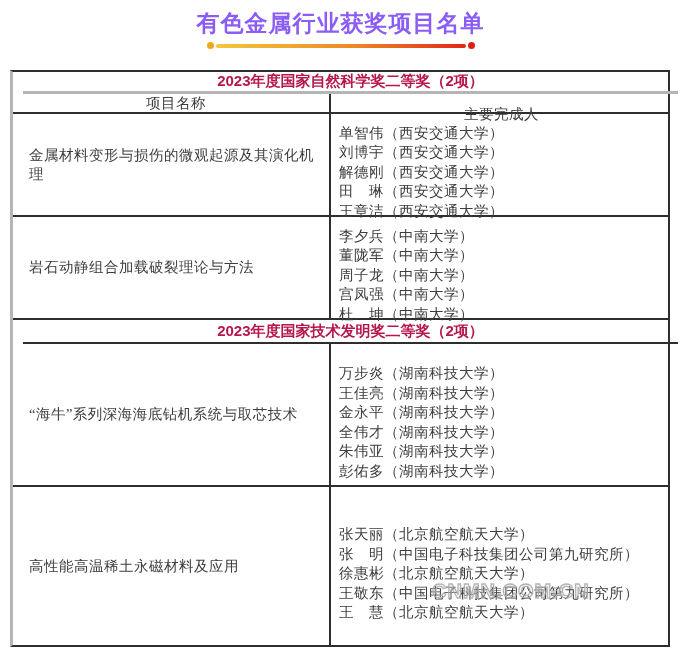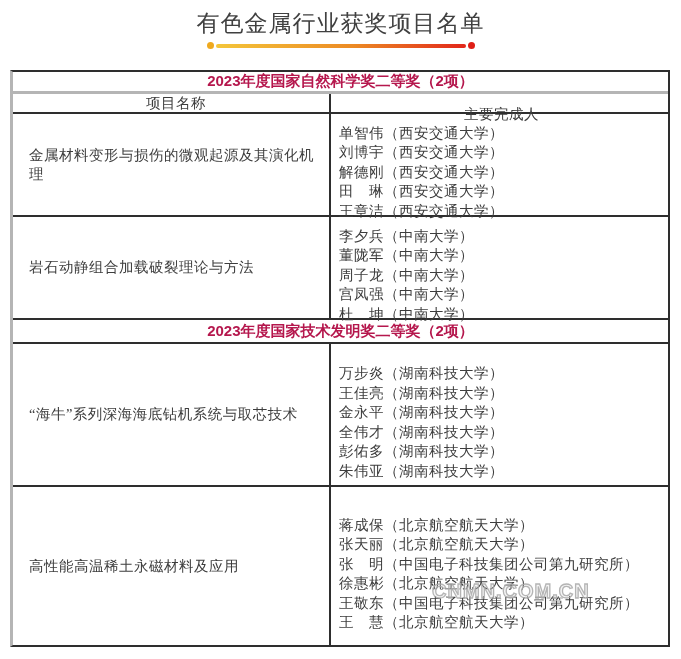--- a/index.html
+++ b/index.html
@@ -8,22 +8,22 @@
     width:681px; height:659px; position:relative; overflow:hidden;
     font-family:"Liberation Serif","DejaVu Serif",serif;
     color:#3d3d3d;
   }
 
   
   .title-wrap { position:absolute; top:8px; left:0; width:100%; text-align:center; }
   .page-title {
     display:inline-block;
     font-family:"Liberation Sans","DejaVu Sans",sans-serif;
-    font-weight:normal; font-size:23px; letter-spacing:1px;
-    color:#404040;
+    font-weight:bold; font-size:23px; letter-spacing:1px;
+    color:#8b5cf6;
   }
   .title-underline {
     margin:3px auto 0 auto; width:268px;
     display:flex; align-items:center; justify-content:center;
   }
   .dot { width:7px; height:7px; border-radius:50%; flex:0 0 auto; }
   .dot-left  { background:#efa91e; margin-right:2px; }
   .dot-right { background:#df1f16; margin-left:2px; }
   .grad-bar {
     height:4px; flex:1 1 auto; border-radius:2px;
@@ -37,21 +37,21 @@
     border-left:3px solid #b5b5b5;
     background:#fff;
   }
   .t-row { display:flex; width:100%; }
   .bb-dark { border-bottom:2px solid #2e2e2e; }
   .bb-gray { border-bottom:3px solid #b5b5b5; }
 
   .section-header {
     height:22px; display:flex; align-items:center; justify-content:center;
     font-family:"Liberation Sans","DejaVu Sans",sans-serif;
-    font-weight:bold; font-size:15px; color:#b5174d;
+    font-weight:bold; font-size:15px; color:#b5174d;margin-left:10px;
   }
   .section-header-2 { height:24px; }
 
   .col-head-row { height:20px; }
   .col-head {
     display:flex; align-items:center; justify-content:center;
     font-size:15px; letter-spacing:1px; color:#3d3d3d;
   }
 
   .cell-left {
@@ -128,29 +128,28 @@
 
   <div class="t-row section-header section-header-2 bb-dark">2023年度国家技术发明奖二等奖（2项）</div>
 
   <div class="t-row h-143 bb-dark">
     <div class="cell-left">“海牛”系列深海海底钻机系统与取芯技术</div>
     <div class="cell-right">
       <div class="person-line">万步炎（湖南科技大学）</div>
       <div class="person-line">王佳亮（湖南科技大学）</div>
       <div class="person-line">金永平（湖南科技大学）</div>
       <div class="person-line">全伟才（湖南科技大学）</div>
+      <div class="person-line">朱伟亚（湖南科技大学）</div>
       <div class="person-line">彭佑多（湖南科技大学）</div>
-      <div class="person-line">朱伟亚（湖南科技大学）</div>
     </div>
   </div>
 
   <div class="t-row h-158">
     <div class="cell-left">高性能高温稀土永磁材料及应用</div>
     <div class="cell-right">
-      <div class="person-line">蒋成保（北京航空航天大学）</div>
       <div class="person-line">张天丽（北京航空航天大学）</div>
       <div class="person-line">张　明（中国电子科技集团公司第九研究所）</div>
       <div class="person-line">徐惠彬（北京航空航天大学）</div>
       <div class="person-line">王敬东（中国电子科技集团公司第九研究所）</div>
       <div class="person-line">王　慧（北京航空航天大学）</div>
     </div>
   </div>
 
 </div>
 

